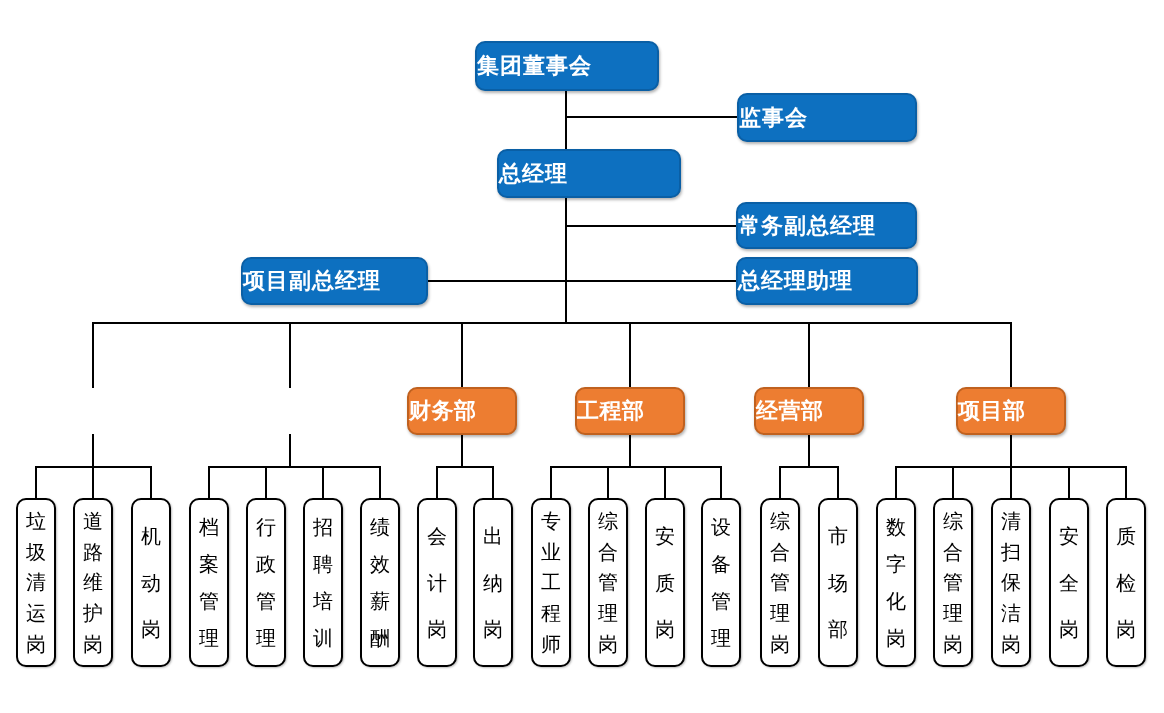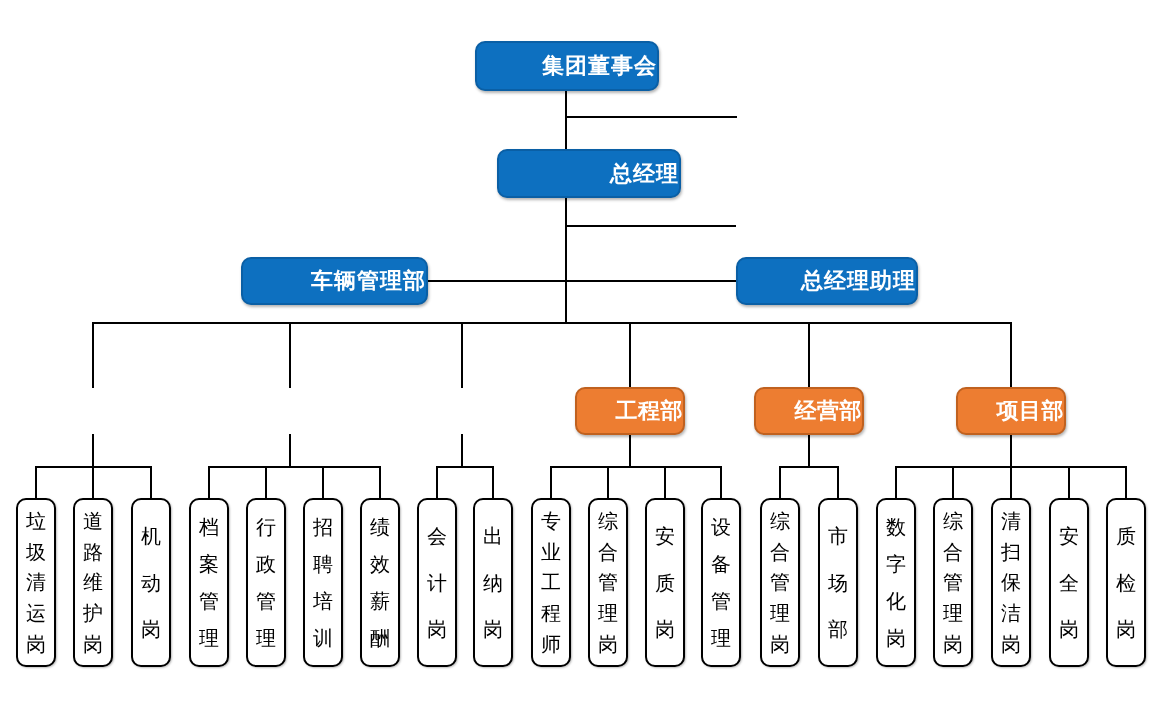--- a/index.html
+++ b/index.html
@@ -12,21 +12,21 @@
     --connector:#000000;
     --box-text:#ffffff;
     --position-text:#000000;
   }
   html,body{margin:0;padding:0;background:#ffffff;}
   #canvas{
     position:relative;width:1164px;height:713px;background:#ffffff;
     font-family:"Liberation Sans","DejaVu Sans",sans-serif;overflow:hidden;
   }
   .box{
-    position:absolute;box-sizing:border-box;display:flex;align-items:center;justify-content:flex-end;
+    position:absolute;box-sizing:border-box;display:flex;align-items:center;justify-content:flex-start;
     text-align:center;border-radius:10px;
   }
   .blue{
     background:var(--executive-box);border:2px solid var(--executive-box-border);
     color:var(--box-text);font-weight:bold;font-size:22px;letter-spacing:1px;
     box-shadow:1px 2px 3px rgba(0,0,0,0.3);
   }
   .dept{
     background:var(--department-box);border:2px solid var(--department-box-border);
     color:var(--box-text);font-weight:bold;font-size:22px;letter-spacing:0.5px;
@@ -94,30 +94,39 @@
   <div class="vl" style="left:837px;top:466px;height:32px"></div>
   <div class="vl" style="left:895px;top:466px;height:32px"></div>
   <div class="vl" style="left:952px;top:466px;height:32px"></div>
   <div class="vl" style="left:1010px;top:466px;height:32px"></div>
   <div class="vl" style="left:1068px;top:466px;height:32px"></div>
   <div class="vl" style="left:1125px;top:466px;height:32px"></div>
 
   <div class="box blue" style="left:475px;top:41px;width:184px;height:50px">
     <span>集团董事会</span>
   </div>
+  <div class="box blue" style="left:737px;top:93px;width:180px;height:49px">
+    <span>监事会</span>
+  </div>
   <div class="box blue" style="left:497px;top:149px;width:184px;height:49px">
     <span>总经理</span>
   </div>
+  <div class="box blue" style="left:736px;top:202px;width:181px;height:47px">
+    <span>常务副总经理</span>
+  </div>
   <div class="box blue" style="left:241px;top:257px;width:187px;height:48px">
-    <span>车辆管理部</span>
+    <span>项目副总经理</span>
   </div>
   <div class="box blue" style="left:736px;top:257px;width:182px;height:48px">
     <span>总经理助理</span>
   </div>
 
+  <div class="box dept" style="left:407px;top:387px;width:110px;height:48px">
+    <span>财务部</span>
+  </div>
   <div class="box dept" style="left:575px;top:387px;width:110px;height:48px">
     <span>工程部</span>
   </div>
   <div class="box dept" style="left:754px;top:387px;width:110px;height:48px">
     <span>经营部</span>
   </div>
   <div class="box dept" style="left:956px;top:387px;width:110px;height:48px">
     <span>项目部</span>
   </div>
 

